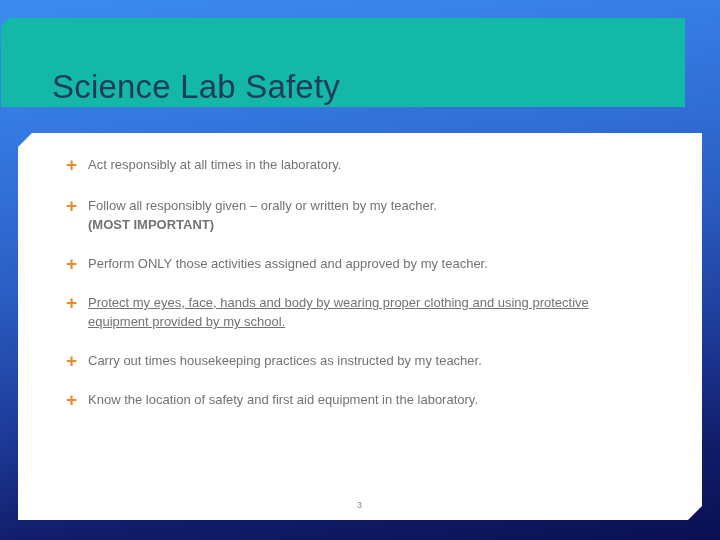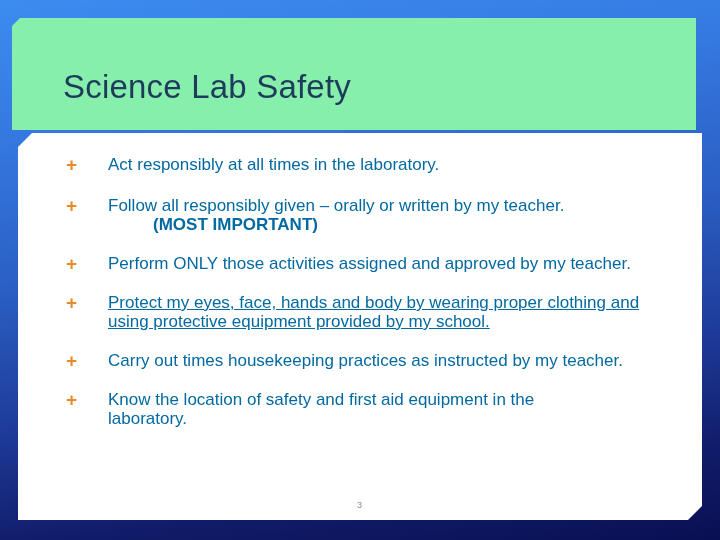--- a/index.html
+++ b/index.html
@@ -9,25 +9,25 @@
     body {
       width: 720px;
       height: 540px;
       overflow: hidden;
       position: relative;
       background: linear-gradient(172deg, #3c8cf0 0%, #3478e0 22%, #2b5fc4 45%, #1d3a98 68%, #111d6a 85%, #0a0f52 100%);
       font-family: "Liberation Sans", "DejaVu Sans", sans-serif;
     }
     .title-panel {
       position: absolute;
-      left: 12px;
+      left: 1px;
       top: 18px;
       width: 684px;
-      height: 112px;
-      background: #86efac;
+      height: 89px;
+      background: #14b8a6;
       clip-path: polygon(8px 0, 100% 0, 100% 100%, 0 100%, 0 8px);
     }
     .title {
       position: absolute;
       left: 51px;
       top: 50px;
       margin: 0;
       font-size: 33px;
       font-weight: normal;
       color: #1f3b5c;
@@ -61,30 +61,29 @@
       position: absolute;
       left: 48px;
       top: -1px;
       font-size: 19px;
       font-weight: bold;
       color: #e98b2a;
       line-height: 21px;
     }
     .bullet .text {
       position: absolute;
-      left: 90px;
+      left: 70px;
       top: 0;
       width: 590px;
-      font-size: 17px;
+      font-size: 13px;
       line-height: 19px;
-      color: #0369a1;
+      color: #737373;
     }
     .bullet .text b {
       font-weight: bold;
-      margin-left: 45px;
     }
     .page-num {
       position: absolute;
       left: 339px;
       top: 367px;
       font-size: 9px;
       color: #8a8a8a;
     }
   </style>
 </head>

